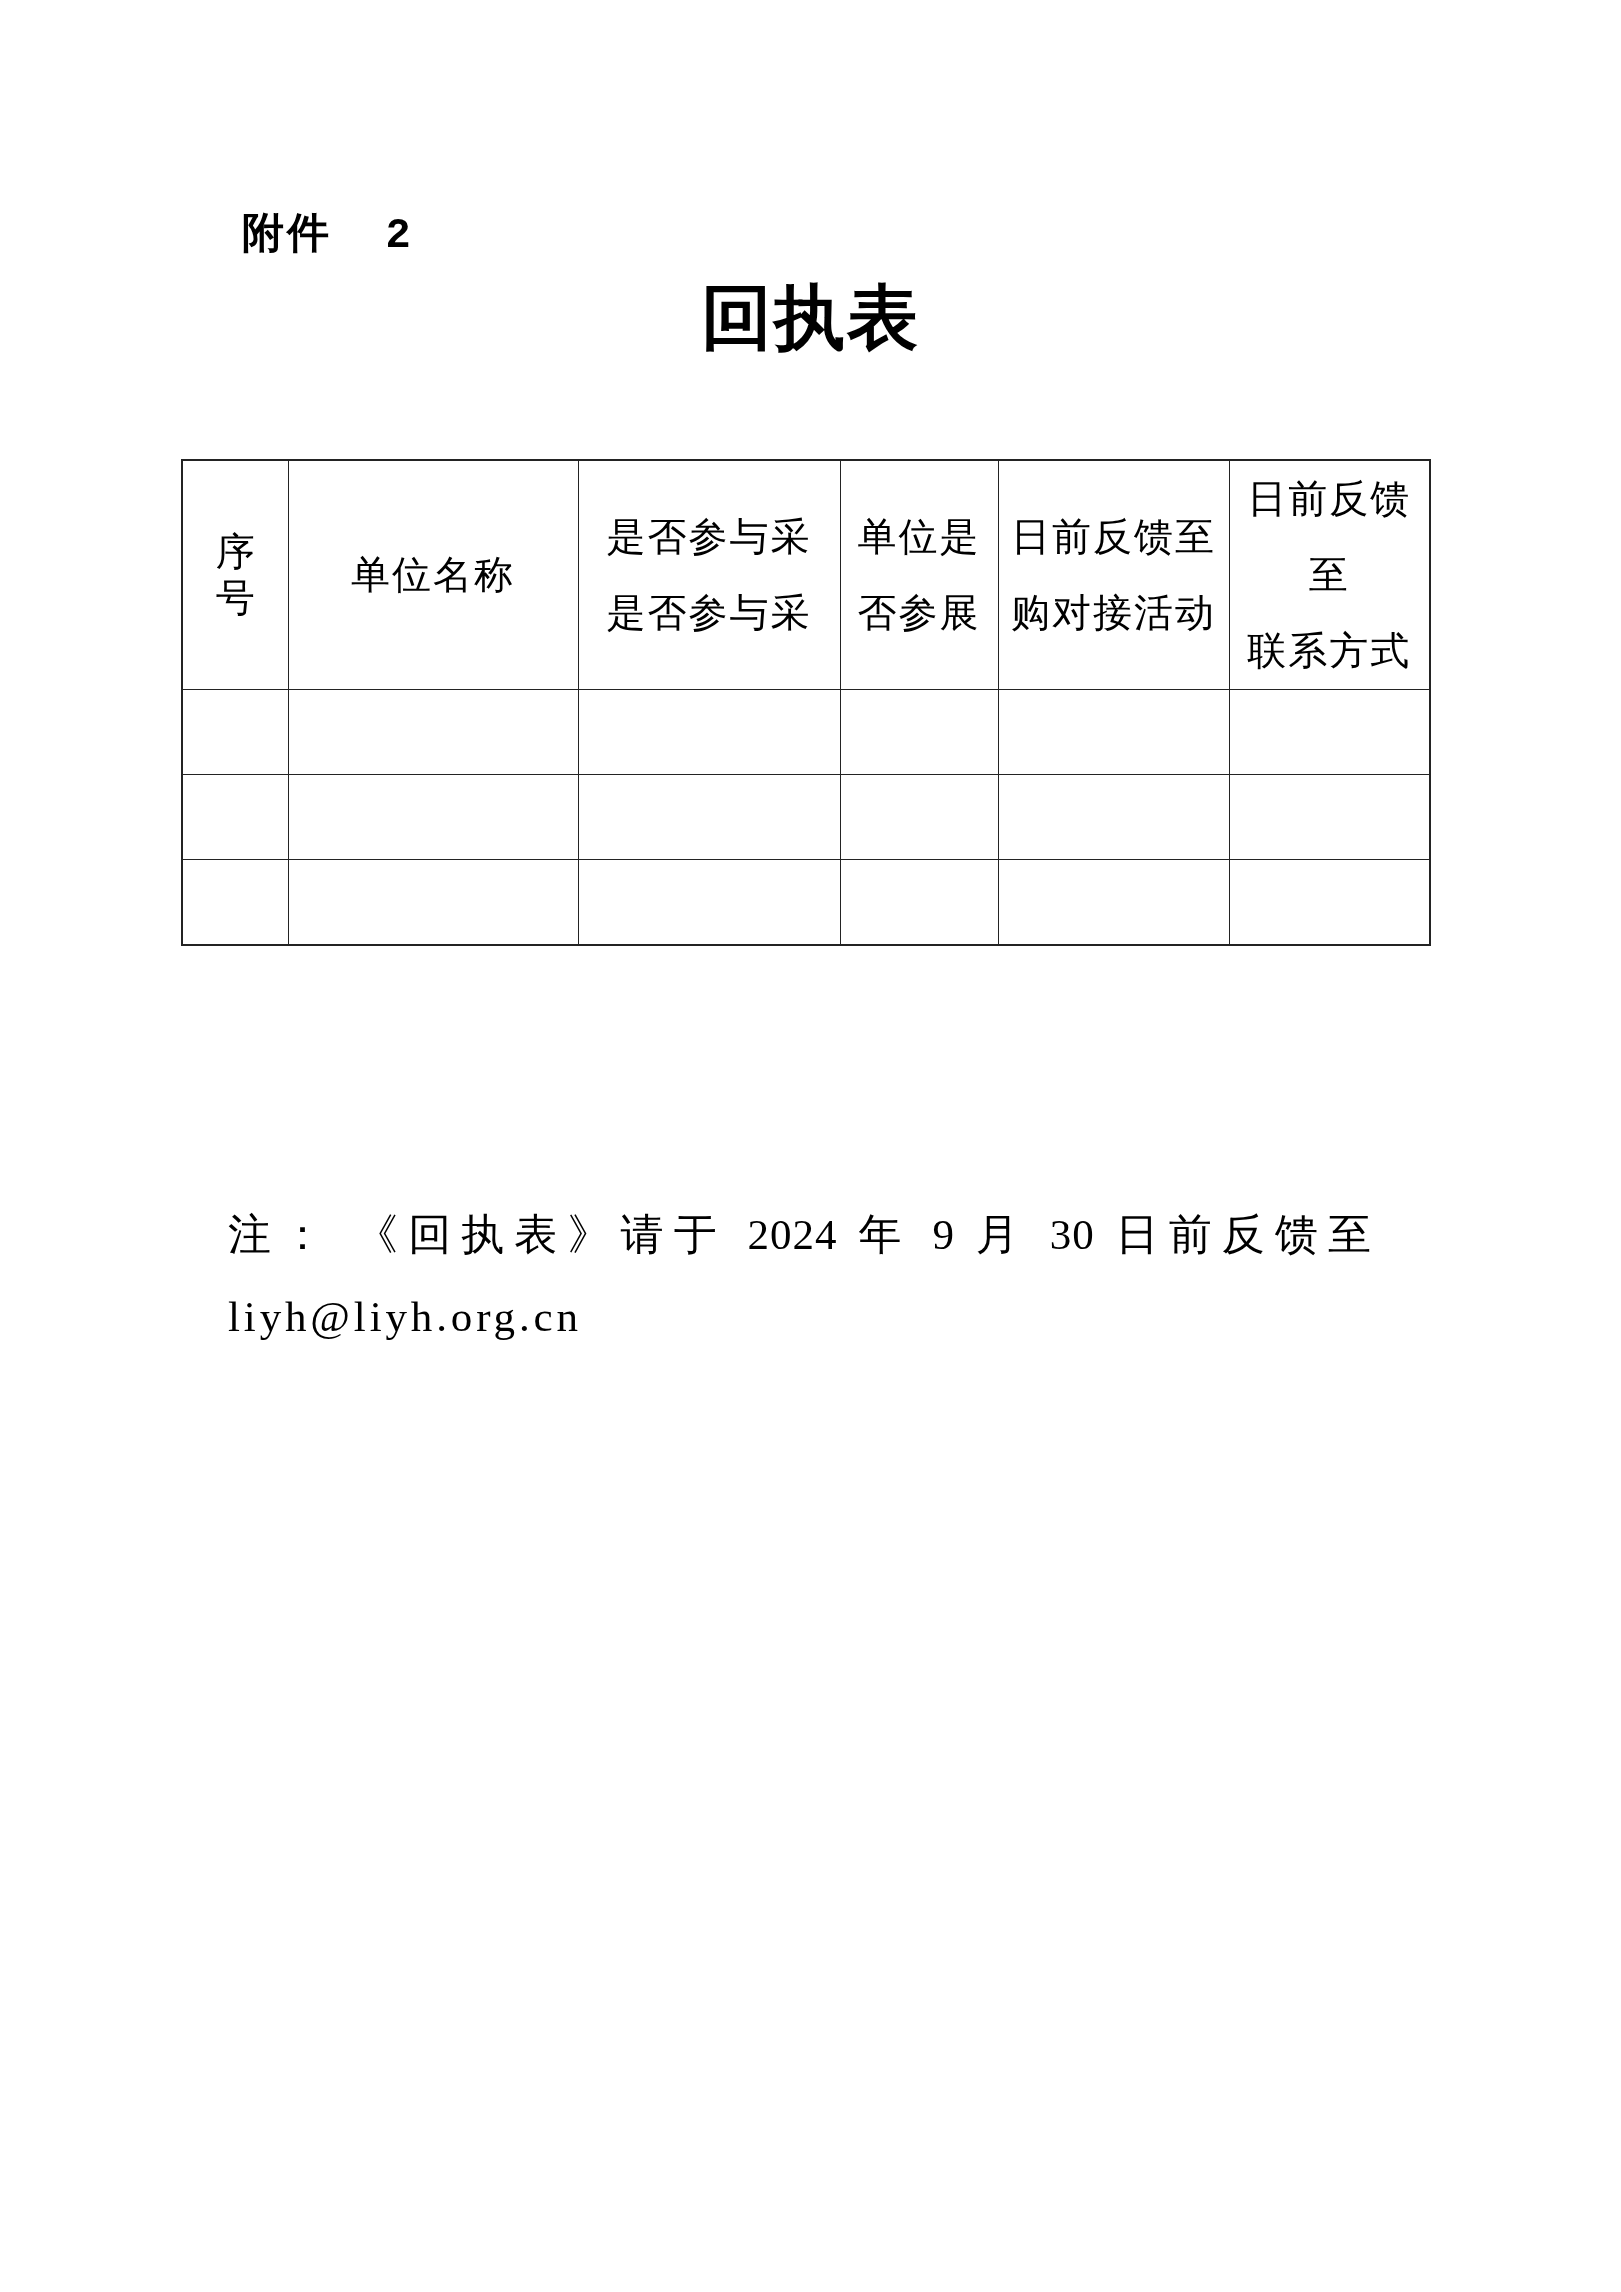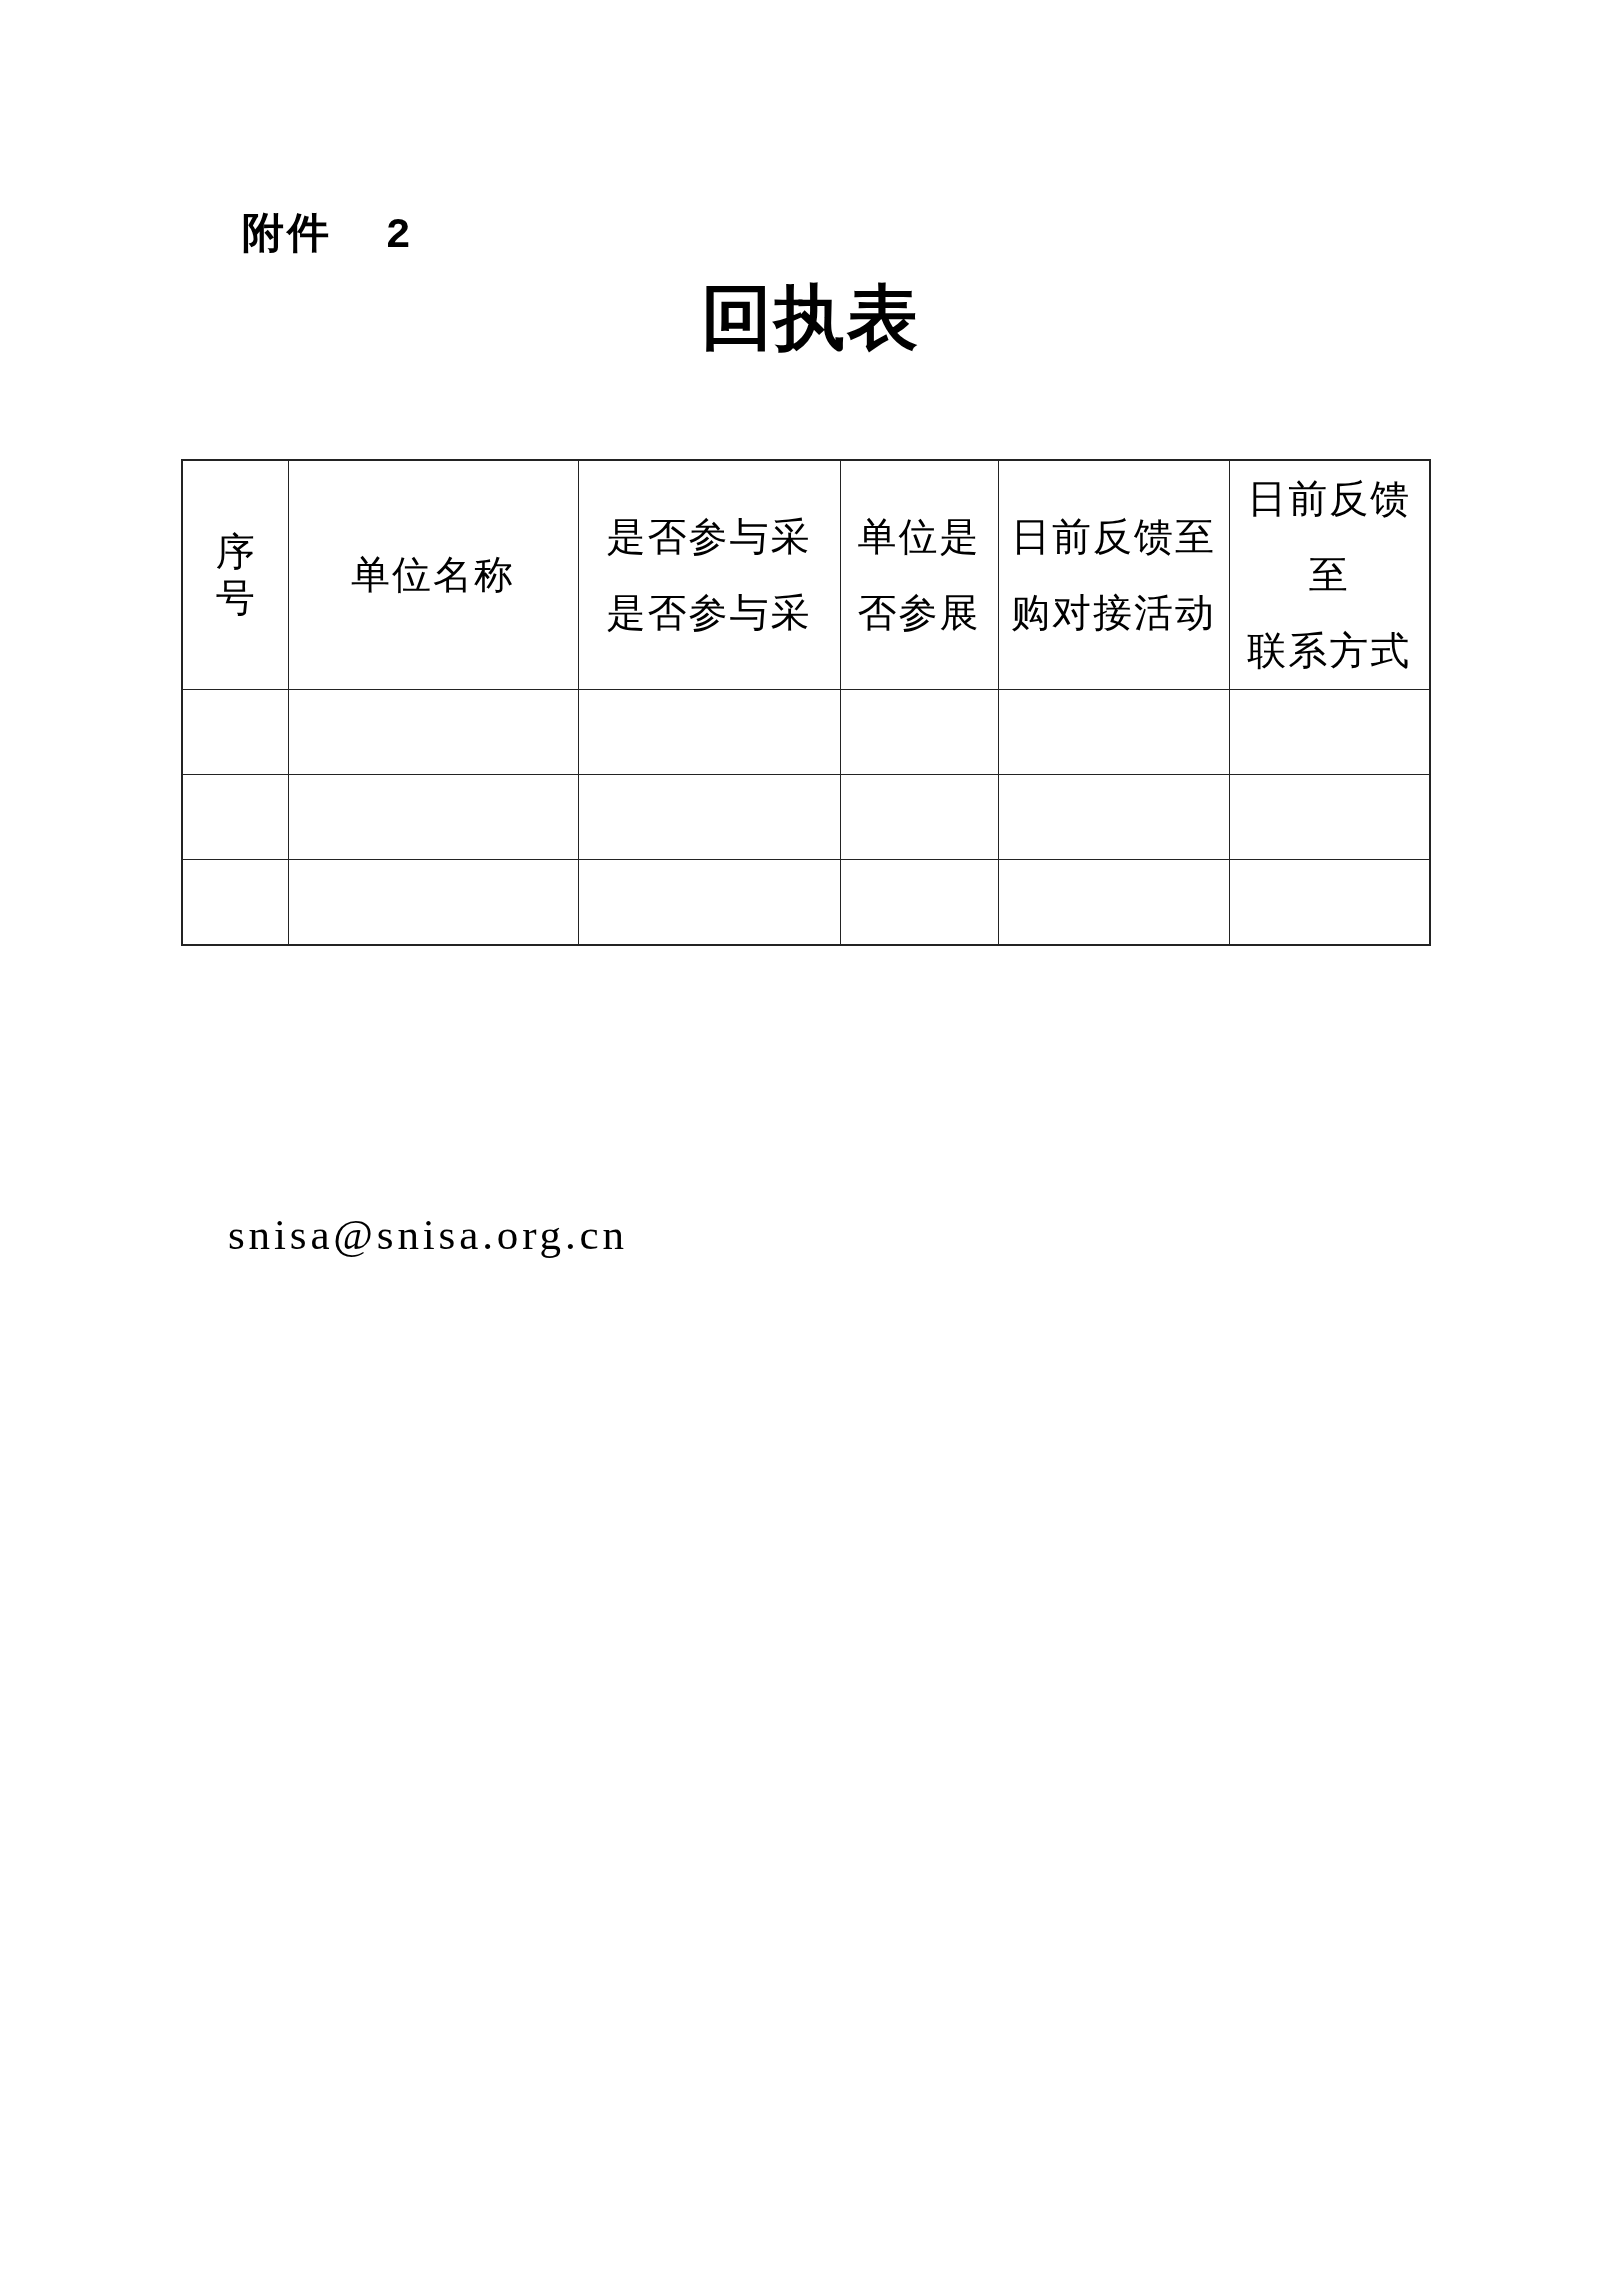--- a/index.html
+++ b/index.html
@@ -155,17 +155,18 @@
         <td></td>
         <td></td>
         <td></td>
         <td></td>
         <td></td>
       </tr>
     </tbody>
   </table>
 
   <div class="note">
-    <div class="note-line note-line2">snisa@snisa.org.cn</div>
+    <div class="note-line note-line1">注： 《回执表》请于 2024 年 9 月 30 日前反馈至</div>
+    <div class="note-line note-line2">liyh@liyh.org.cn</div>
   </div>
 
 </div>
 
 
 </body></html>

